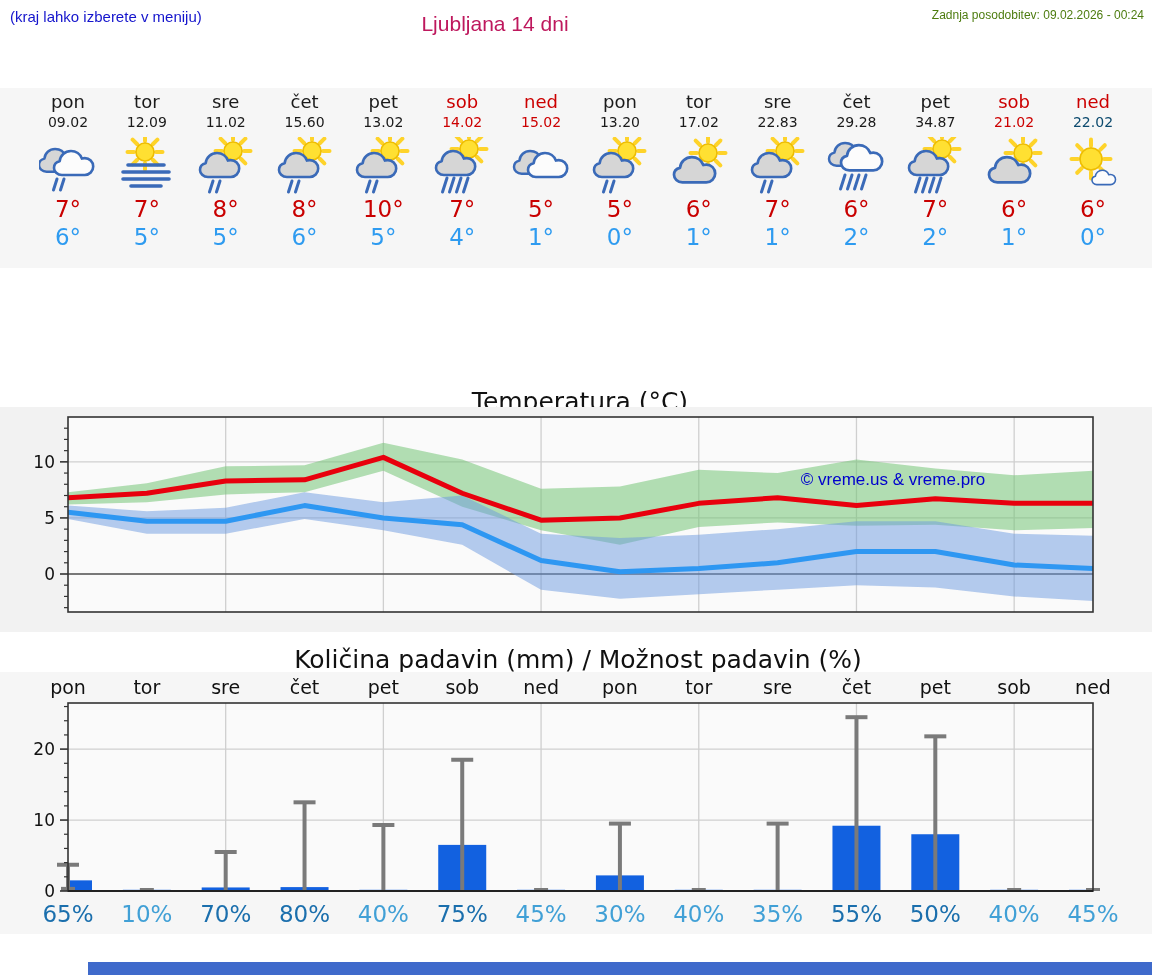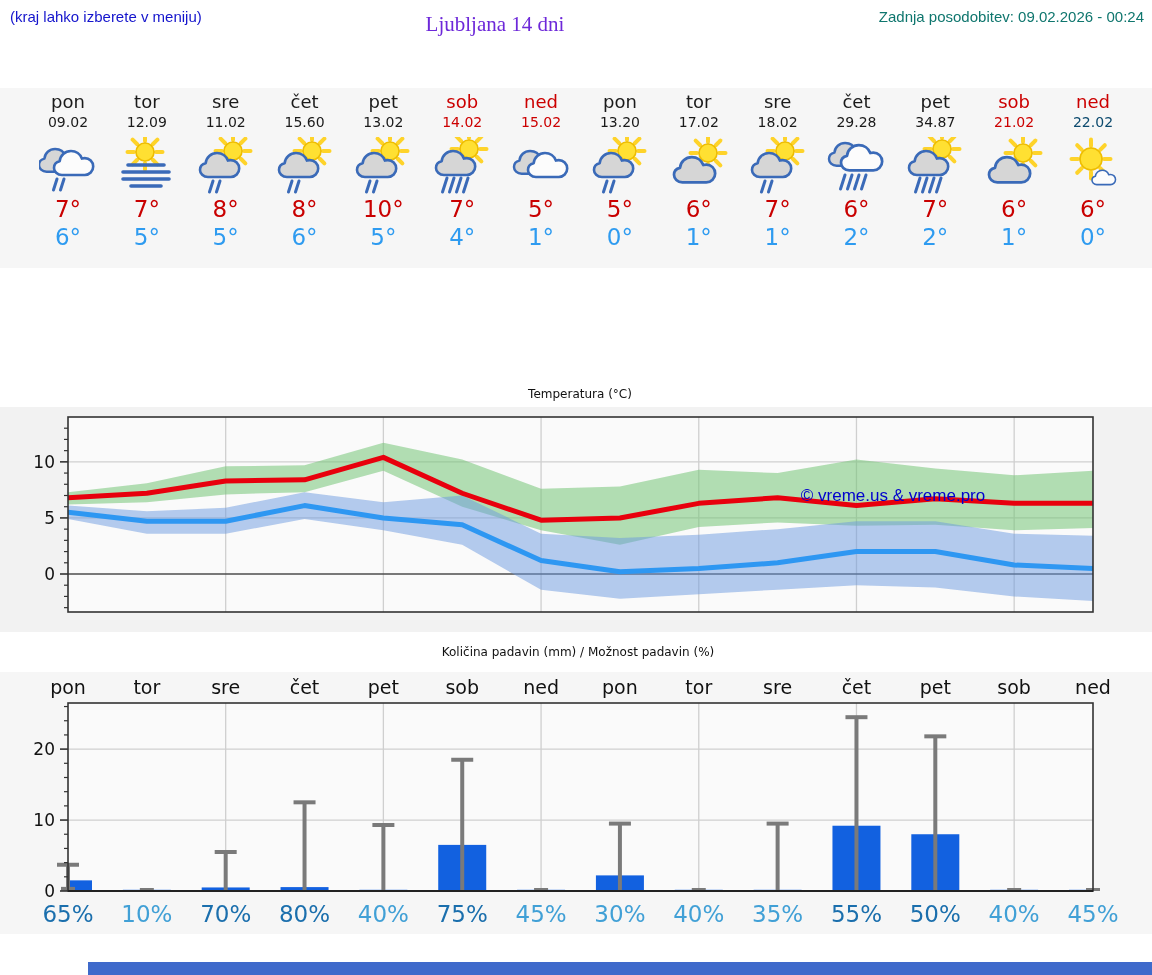--- a/index.html
+++ b/index.html
@@ -1,37 +1,37 @@
 <!DOCTYPE html>
 <html><head>
 <meta charset="utf-8">
 <style>
   html,body{margin:0;padding:0}
   body{width:1152px;height:975px;position:relative;background:#fff;overflow:hidden;
        font-family:"DejaVu Sans",sans-serif}
   .hdr-note{position:absolute;left:10px;top:8px;font-family:"Liberation Sans",sans-serif;
             font-size:15px;color:#1414cc;white-space:nowrap}
   .hdr-title{position:absolute;left:495px;top:12px;transform:translateX(-50%);
-             font-family:Liberation Serif, serif;font-size:21px;color:#6d28d9;white-space:nowrap}
+             font-family:Liberation Sans, sans-serif;font-size:21px;color:#be185d;white-space:nowrap}
   .hdr-upd{position:absolute;right:8px;top:8px;font-family:"Liberation Sans",sans-serif;
-           font-size:15px;color:#0f766e;white-space:nowrap}
+           font-size:12px;color:#4d7c0f;white-space:nowrap}
   .strip{position:absolute;left:0;top:88px;width:1152px;height:180px;background:#f6f6f6}
   .fcol{position:absolute;top:0;width:79px;text-align:center}
   .dname{margin-top:3px;font-size:18px;line-height:21px;color:#1a1a1a}
   .ddate{font-size:14px;line-height:21px;color:#1a1a1a}
   .dicon{height:58px;margin-top:4px}
   .tmax{font-size:23px;line-height:27px;color:#c90000;margin-top:1px}
   .tmin{font-size:23px;line-height:28px;color:#2e9bf0}
-  .chart-title{position:absolute;transform:translateX(-50%);font-size:12px;color:#111;white-space:nowrap}
+  .chart-title{position:absolute;transform:translateX(-50%);font-size:25px;color:#111;white-space:nowrap}
   #temp-title{left:580px;top:387px}
   #precip-title{left:578px;top:645px}
   svg.chart{position:absolute;left:0;display:block}
   #temp-chart{top:407px}
   #precip-chart{top:672px}
-  .watermark{position:absolute;left:893px;top:486px;transform:translateX(-50%);
+  .watermark{position:absolute;left:893px;top:470px;transform:translateX(-50%);
              font-family:"Liberation Sans",sans-serif;font-size:17px;color:#0101cd;white-space:nowrap}
   .bottom-bar{position:absolute;left:88px;right:0;bottom:0;height:13px;background:#3f6acb}
 </style>
 </head>
 <body>
 
 <div class="hdr-note">(kraj lahko izberete v meniju)</div>
 <div class="hdr-title">Ljubljana 14 dni</div>
 <div class="hdr-upd">Zadnja posodobitev: 09.02.2026 - 00:24</div>
 
@@ -208,21 +208,21 @@
           <line x1="38" y1="5" x2="38" y2="-1.5" stroke="#fed32a" stroke-width="4" stroke-linecap="round"></line>
           <line x1="45.77817459305202" y1="8.221825406947975" x2="50.37436867076458" y2="3.625631329235416" stroke="#fed32a" stroke-width="4" stroke-linecap="round"></line>
           <circle cx="38" cy="16" r="9" fill="#ffe032" stroke="#eebd00" stroke-width="1.6"></circle>
           <path transform="translate(4,18) scale(1.05)" d="M8 26 C3.2 26 0 22.4 0 18.9 C0 15.6 2.3 12.9 5.7 12.2 C6.1 6.5 11 2 17 2 C22 2 26.3 5.1 27.9 9.6 C28.8 9.3 29.8 9.1 30.8 9.1 C35.4 9.1 39.2 12.8 39.2 17.5 C39.2 22.2 35.4 26 30.8 26 Z" fill="#d6d6d6" stroke="#3a6ab8" stroke-width="2.6" stroke-linejoin="round"></path>
         </svg></div>
       <div class="tmax">6°</div>
       <div class="tmin">1°</div>
     </div>
     <div class="fcol" style="left: 738.115px;">
       <div class="dname" style="color:#1a1a1a">sre</div>
-      <div class="ddate" style="color:#1a1a1a">18.02</div>
+      <div class="ddate" style="color:#1a1a1a">22.83</div>
       <div class="dicon"><svg width="58" height="58" viewBox="0 0 58 58">
           <line x1="47" y1="14" x2="53.5" y2="14" stroke="#fed32a" stroke-width="4" stroke-linecap="round"></line>
           <line x1="43.77817459305202" y1="21.77817459305202" x2="48.37436867076458" y2="26.374368670764582" stroke="#fed32a" stroke-width="4" stroke-linecap="round"></line>
           <line x1="36" y1="25" x2="36" y2="31.5" stroke="#fed32a" stroke-width="4" stroke-linecap="round"></line>
           <line x1="28.22182540694798" y1="21.77817459305202" x2="23.625631329235418" y2="26.374368670764582" stroke="#fed32a" stroke-width="4" stroke-linecap="round"></line>
           <line x1="25" y1="14.000000000000002" x2="18.5" y2="14.000000000000002" stroke="#fed32a" stroke-width="4" stroke-linecap="round"></line>
           <line x1="28.221825406947975" y1="6.221825406947978" x2="23.625631329235418" y2="1.6256313292354196" stroke="#fed32a" stroke-width="4" stroke-linecap="round"></line>
           <line x1="36" y1="3" x2="36" y2="-3.5" stroke="#fed32a" stroke-width="4" stroke-linecap="round"></line>
           <line x1="43.77817459305202" y1="6.221825406947976" x2="48.37436867076458" y2="1.625631329235416" stroke="#fed32a" stroke-width="4" stroke-linecap="round"></line>
           <circle cx="36" cy="14" r="9" fill="#ffe032" stroke="#eebd00" stroke-width="1.6"></circle>

